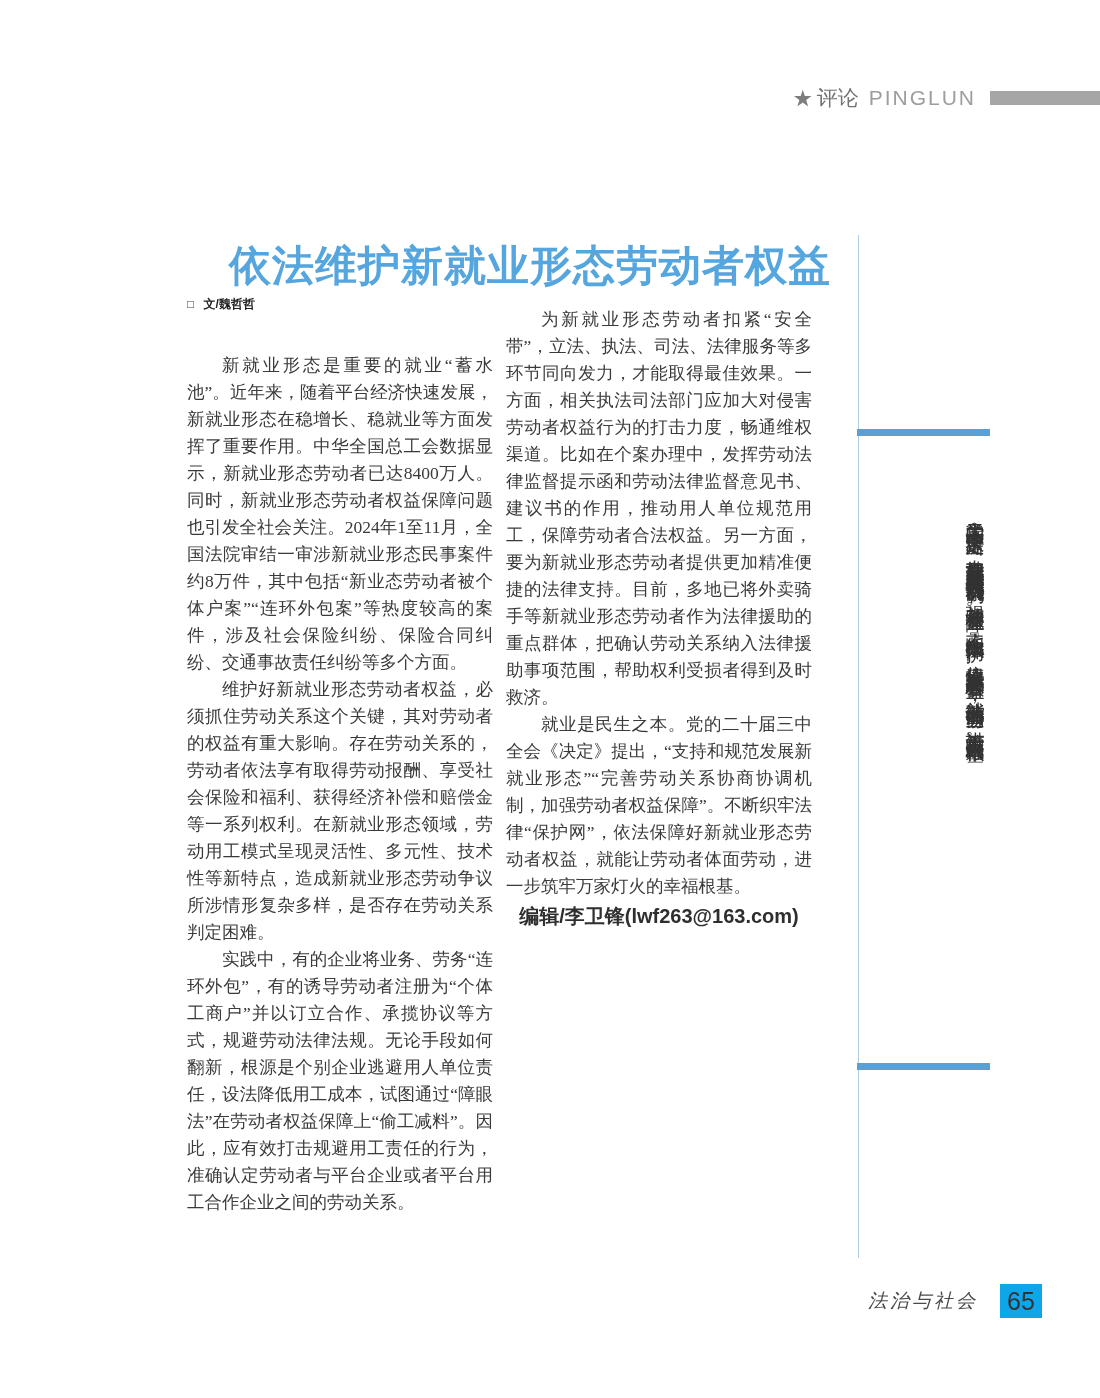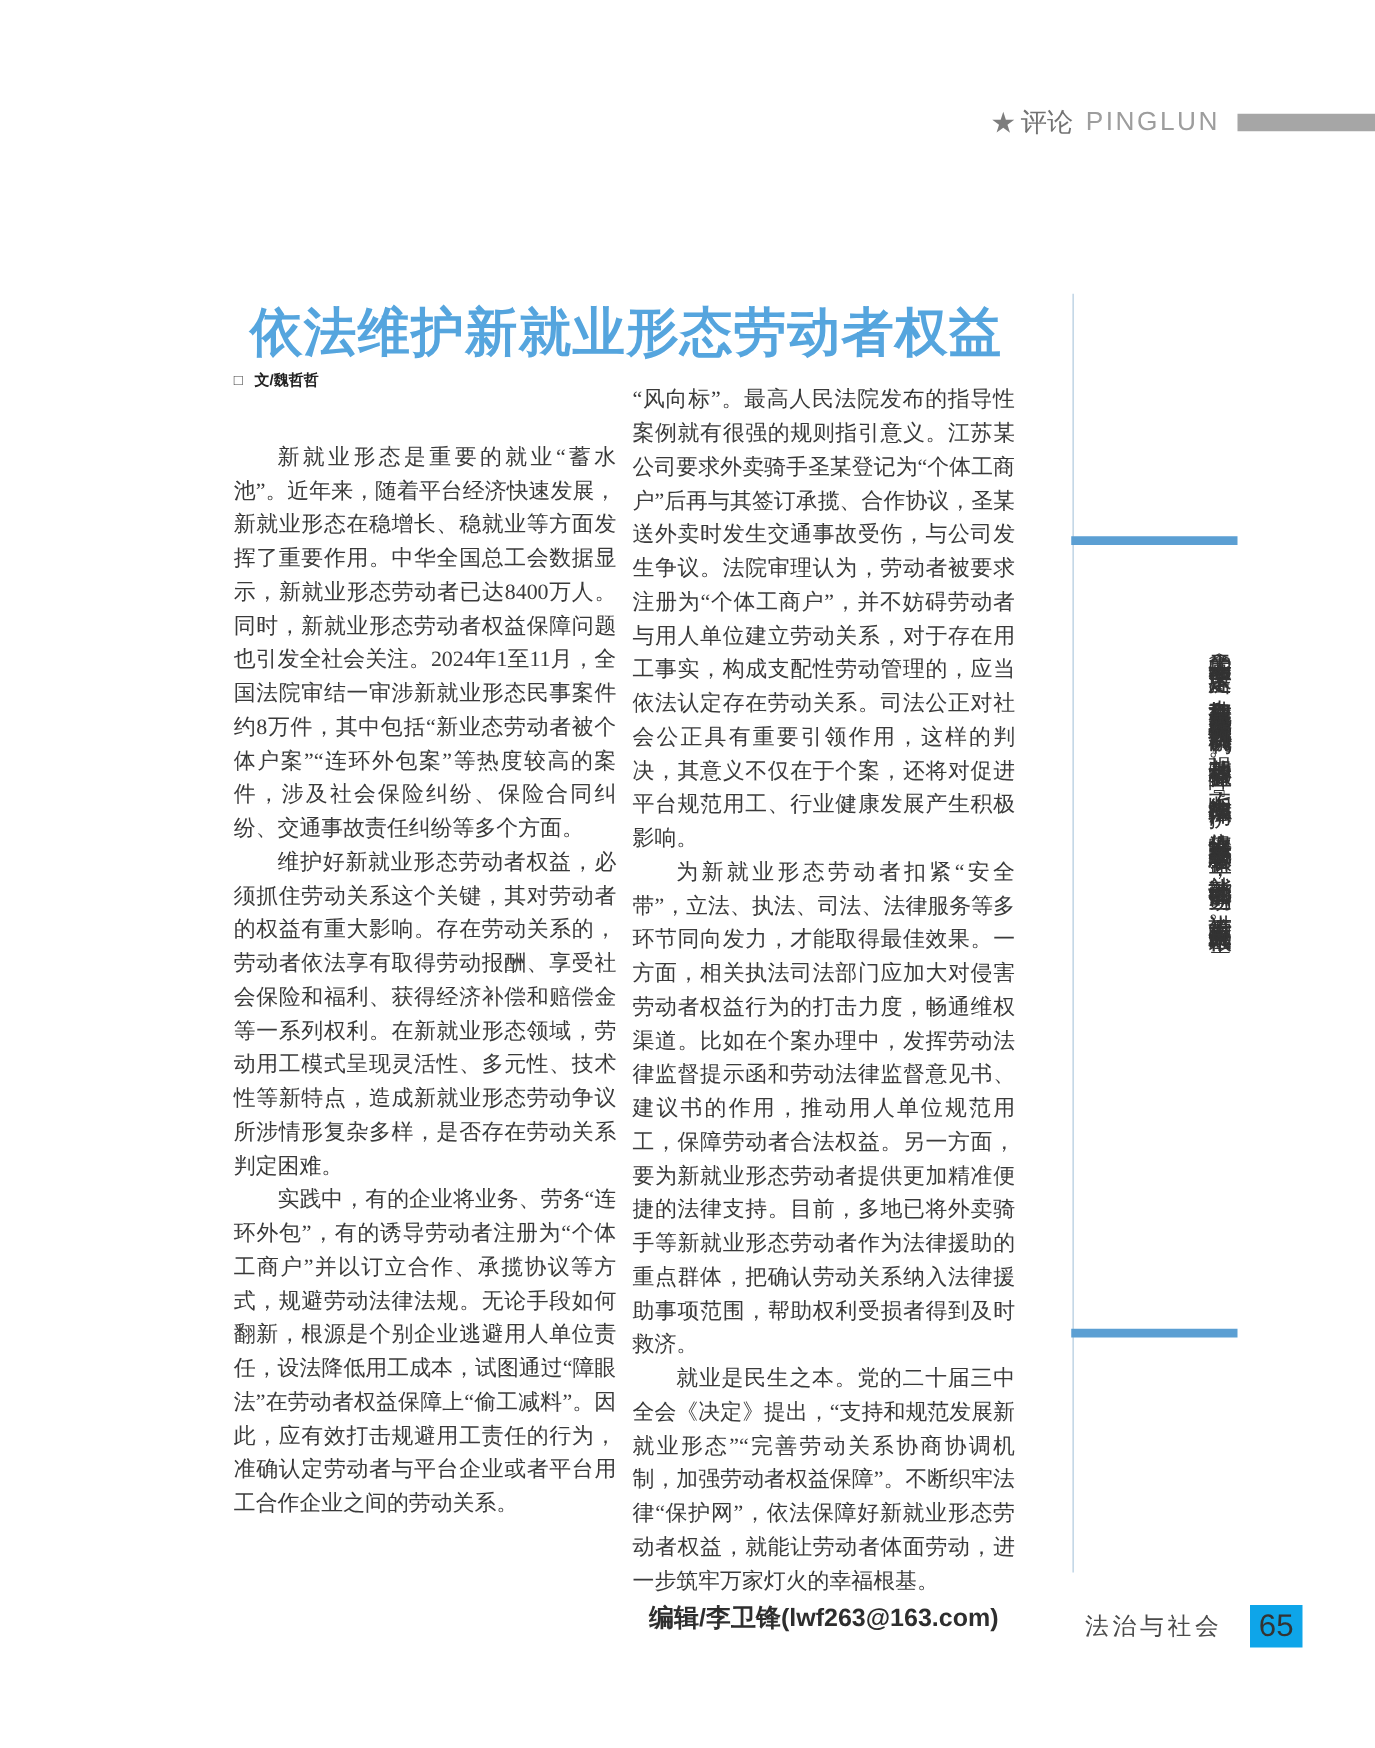--- a/index.html
+++ b/index.html
@@ -15,21 +15,21 @@
     font-family:"Liberation Sans", sans-serif;
   }
   .section-star { color:#7d7d7d; font-size:20px; margin-right:4px; }
   .section-cn  { color:#737373; font-size:21px; font-weight:normal; }
   .section-en  { color:#9d9d9d; font-size:21px; letter-spacing:2px; margin-left:10px; }
   .section-bar { width:110px; height:14px; background:#a6a6a6; margin-left:14px; }
 
   
   .article-title {
     position:absolute; top:238px; left:200px; width:660px;
-    text-align:left; font-family:Liberation Mono, monospace;
+    text-align:center; font-family:Liberation Mono, monospace;
     font-size:42px; font-weight:bold; color:#55a5de; letter-spacing:1px;
     white-space:nowrap;
   }
   .byline {
     position:absolute; top:296px; left:187px;
     font-family:"Liberation Sans", sans-serif; font-size:12px; font-weight:bold; color:#222;
   }
   .byline .byline-marker { font-weight:normal; color:#444; margin-right:6px; }
 
   
@@ -58,21 +58,21 @@
     writing-mode:vertical-rl; -webkit-writing-mode:vertical-rl;
     font-size:19px; line-height:33px; letter-spacing:1px;
     text-indent:2em; color:#333; text-align:justify;
   }
 
   
   .page-footer {
     position:absolute; top:1283px; right:58px; height:36px;
     display:flex; align-items:center; font-family:"Liberation Sans", sans-serif;
   }
-  .journal-name { font-size:19px; color:#4a4a4a; letter-spacing:3px; margin-right:22px; }
+  .journal-name { font-size:19px; color:#4a4a4a; letter-spacing:3px; margin-right:22px;font-style:italic; }
   .page-number {
     min-width:36px; height:34px; background:#0ea5e9; color:#333;
     font-size:25px; display:flex; align-items:center; justify-content:center; padding:0 3px;
   }
 </style>
 </head>
 <body>
 
 <div class="page">
 
@@ -90,21 +90,20 @@
     <span>文/魏哲哲</span>
   </div>
 
   <div class="col col-left">
     <p>新就业形态是重要的就业“蓄水池”。近年来，随着平台经济快速发展，新就业形态在稳增长、稳就业等方面发挥了重要作用。中华全国总工会数据显示，新就业形态劳动者已达8400万人。同时，新就业形态劳动者权益保障问题也引发全社会关注。2024年1至11月，全国法院审结一审涉新就业形态民事案件约8万件，其中包括“新业态劳动者被个体户案”“连环外包案”等热度较高的案件，涉及社会保险纠纷、保险合同纠纷、交通事故责任纠纷等多个方面。</p>
     <p>维护好新就业形态劳动者权益，必须抓住劳动关系这个关键，其对劳动者的权益有重大影响。存在劳动关系的，劳动者依法享有取得劳动报酬、享受社会保险和福利、获得经济补偿和赔偿金等一系列权利。在新就业形态领域，劳动用工模式呈现灵活性、多元性、技术性等新特点，造成新就业形态劳动争议所涉情形复杂多样，是否存在劳动关系判定困难。</p>
     <p>实践中，有的企业将业务、劳务“连环外包”，有的诱导劳动者注册为“个体工商户”并以订立合作、承揽协议等方式，规避劳动法律法规。无论手段如何翻新，根源是个别企业逃避用人单位责任，设法降低用工成本，试图通过“障眼法”在劳动者权益保障上“偷工减料”。因此，应有效打击规避用工责任的行为，准确认定劳动者与平台企业或者平台用工合作企业之间的劳动关系。</p>
   </div>
 
   <div class="col col-right">
-    <p class="no-indent">“风向标”。最高人民法院发布的指导性案例就有很强的规则指引意义。江苏某公司要求外卖骑手圣某登记为“个体工商户”后再与其签订承揽、合作协议，圣某送外卖时发生交通事故受伤，与公司发生争议。法院审理认为，劳动者被要求注册为“个体工商户”，并不妨碍劳动者与用人单位建立劳动关系，对于存在用工事实，构成支配性劳动管理的，应当依法认定存在劳动关系。司法公正对社会公正具有重要引领作用，这样的判决，其意义不仅在于个案，还将对促进平台规范用工、行业健康发展产生积极影响。</p>
     <p>为新就业形态劳动者扣紧“安全带”，立法、执法、司法、法律服务等多环节同向发力，才能取得最佳效果。一方面，相关执法司法部门应加大对侵害劳动者权益行为的打击力度，畅通维权渠道。比如在个案办理中，发挥劳动法律监督提示函和劳动法律监督意见书、建议书的作用，推动用人单位规范用工，保障劳动者合法权益。另一方面，要为新就业形态劳动者提供更加精准便捷的法律支持。目前，多地已将外卖骑手等新就业形态劳动者作为法律援助的重点群体，把确认劳动关系纳入法律援助事项范围，帮助权利受损者得到及时救济。</p>
     <p>就业是民生之本。党的二十届三中全会《决定》提出，“支持和规范发展新就业形态”“完善劳动关系协商协调机制，加强劳动者权益保障”。不断织牢法律“保护网”，依法保障好新就业形态劳动者权益，就能让劳动者体面劳动，进一步筑牢万家灯火的幸福根基。</p>
     <div class="editor-line">编辑/李卫锋(lwf263@163.com)</div>
   </div>
 
   <div class="sidebar-divider"></div>
   <div class="quote-bar quote-bar-top"></div>
   <div class="pull-quote">党的二十届三中全会《决定》提出，『支持和规范发展新就业形态』『完善劳动关系协商协调机制，加强劳动者权益保障』。不断织牢法律『保护网』，依法保障好新就业形态劳动者权益，就能让劳动者体面劳动，进一步筑牢万家灯火的幸福根基。</div>
   <div class="quote-bar quote-bar-bottom"></div>
 

